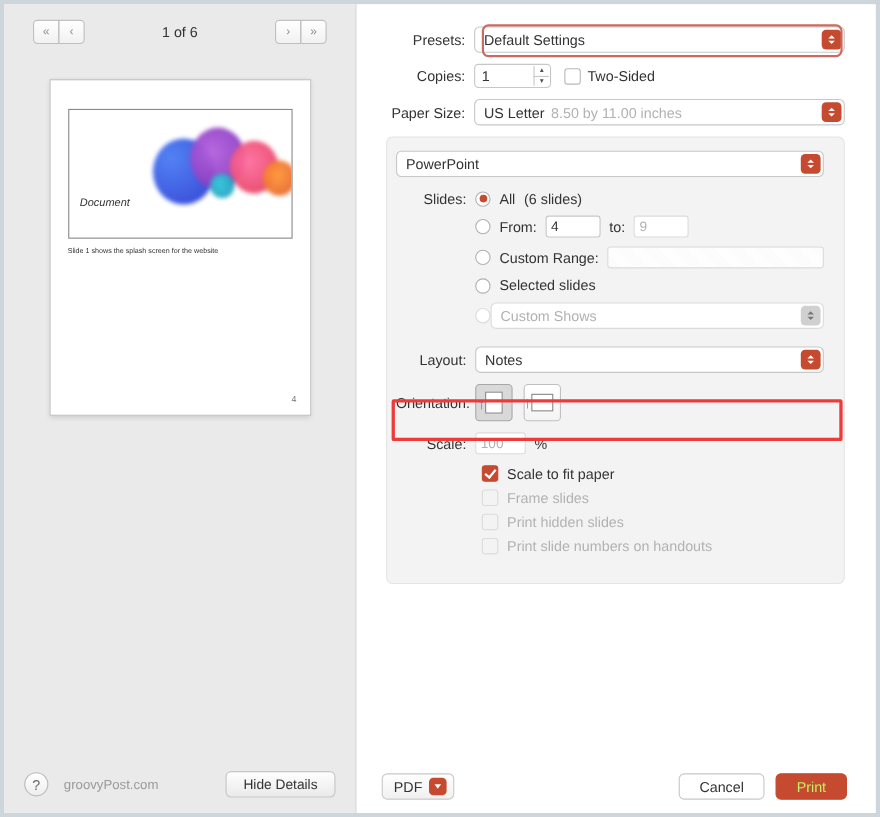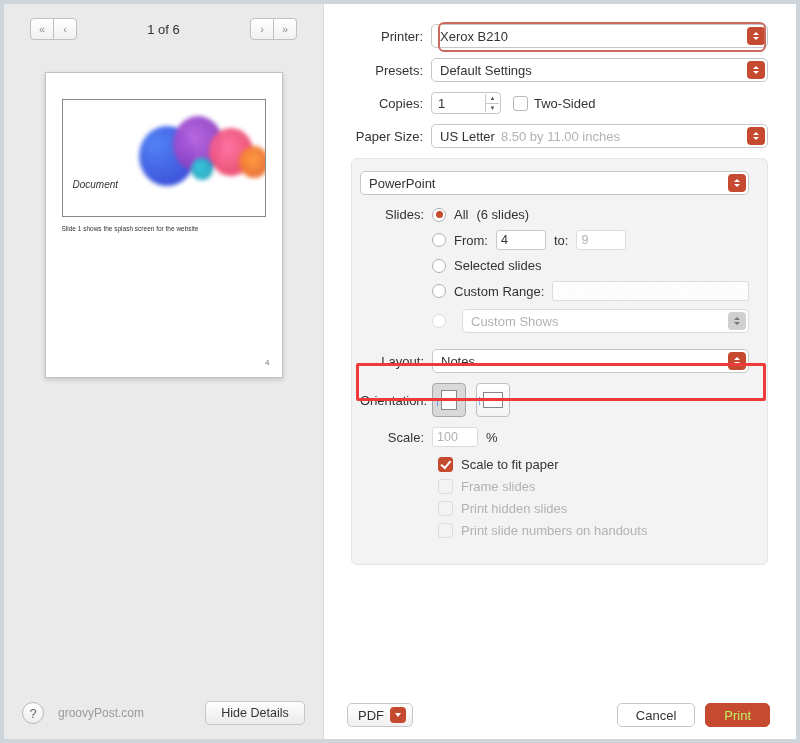--- a/index.html
+++ b/index.html
@@ -126,27 +126,20 @@
       <div class="help-circle">?</div>
       <div class="watermark">groovyPost.com</div>
     </div>
     <div class="hide-details">Hide Details</div>
   </div>
 </div>
 
 <div class="panel-right">
   <div class="form">
 
-    <div class="row">
-      <div class="lbl">Printer:</div>
-      <div class="dropdown">
-        <span>Xerox B210</span>
-        <span class="dd-caret"></span>
-      </div>
-    </div>
 
     <div class="row">
       <div class="lbl">Presets:</div>
       <div class="dropdown">
         <span>Default Settings</span>
         <span class="dd-caret"></span>
       </div>
     </div>
 
     <div class="row">
@@ -190,28 +183,28 @@
           </div>
           <div style="display:flex;align-items:center;gap:8px;margin-bottom:8px;">
             <span class="radio"></span>
             <span>From:</span>
             <span class="input-sm">4</span>
             <span>to:</span>
             <span class="input-sm dim" style="border-color:#dcdcdc">9</span>
           </div>
           <div style="display:flex;align-items:center;gap:8px;margin-bottom:8px;">
             <span class="radio"></span>
-            <span>Selected slides</span>
-          </div>
-          <div style="display:flex;align-items:center;gap:8px;margin-bottom:8px;">
-            <span class="radio"></span>
             <span>Custom Range:</span>
             <span class="input-wide"></span>
           </div>
-          <div style="display:flex;align-items:center;gap:16px;margin-bottom:2px;">
+          <div style="display:flex;align-items:center;gap:8px;margin-bottom:8px;">
+            <span class="radio"></span>
+            <span>Selected slides</span>
+          </div>
+          <div style="display:flex;align-items:center;gap:0;margin-bottom:2px;">
             <span class="radio" style="border-color:#dcdcdc"></span>
             <div class="dropdown" style="width:150px;border-color:#dcdcdc">
               <span class="dim">Custom Shows</span>
               <span class="dd-caret grey"></span>
             </div>
           </div>
         </div>
       </div>
 
       <div class="row" style="margin-top:14px">

